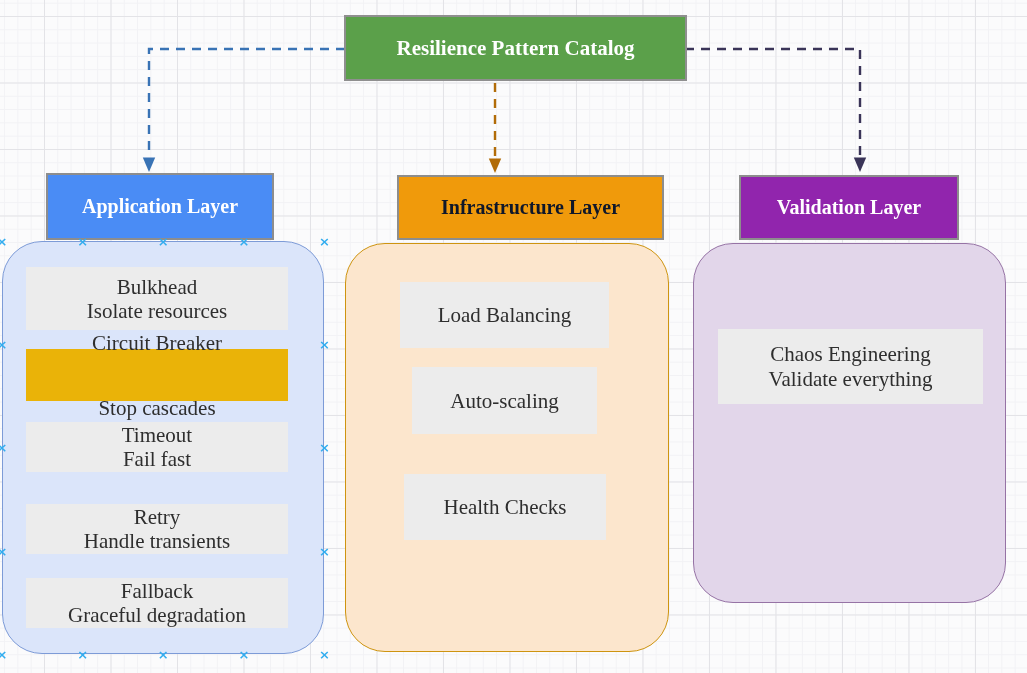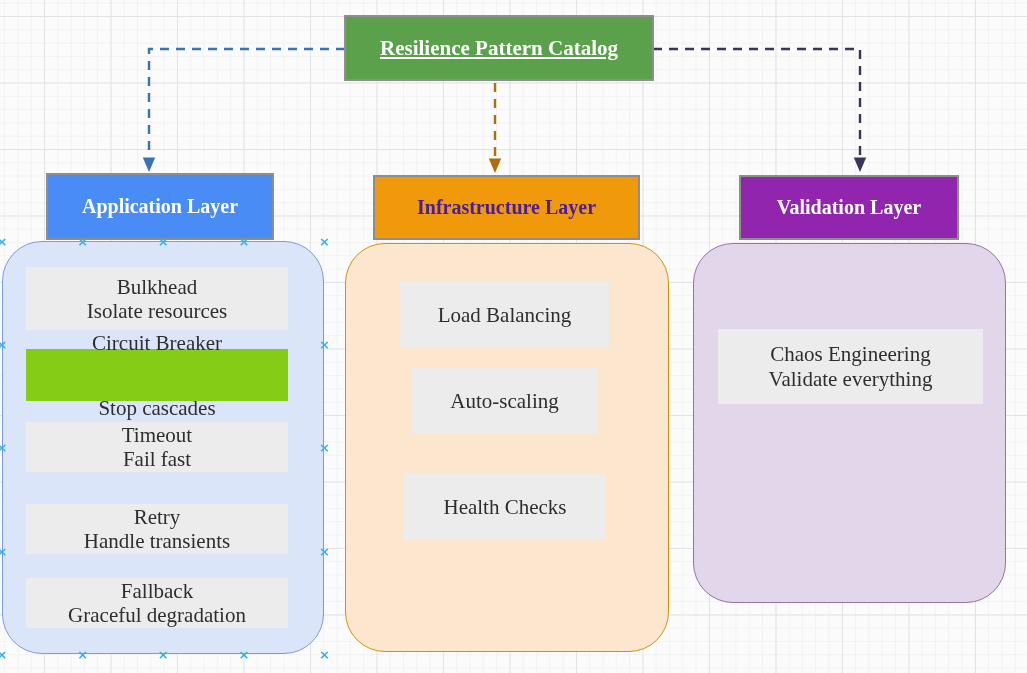--- a/index.html
+++ b/index.html
@@ -18,21 +18,21 @@
     background-size:66.5px 66.5px,66.5px 66.5px,13.3px 13.3px,13.3px 13.3px;
     background-position:44px 16px,44px 16px,4.1px 2.7px,4.1px 2.7px;
   }
   .edges{position:absolute;left:0;top:0;width:1027px;height:673px;pointer-events:none;}
   .node{
     position:absolute;box-sizing:border-box;
     display:flex;align-items:center;justify-content:center;text-align:center;
     border:2.5px solid #8D8D8D;
     font-weight:bold;color:#fff;
   }
-  .title-node{left:344px;top:15px;width:310px;height:66px;font-size:21px;text-decoration:underline;}
+  .title-node{left:344px;top:15px;width:343px;height:66px;font-size:21px;}
   .hdr{font-size:20px;}
   .hdr-app{left:46px;top:173px;width:228px;height:67px;}
   .hdr-infra{left:373px;top:175px;width:267px;height:65px;}
   .hdr-valid{left:739px;top:175px;width:220px;height:65px;}
   .container{
     position:absolute;box-sizing:border-box;
     border:1.5px solid;border-radius:40px;
   }
   .cont-app{left:2px;top:241px;width:322px;height:413px;}
   .cont-infra{left:345px;top:243px;width:324px;height:409px;}
@@ -62,21 +62,21 @@
 </head>
 <body>
 
 <div class="canvas" style="background-color: rgb(251, 251, 252);">
 
   <div class="container cont-app" style="background-color: rgb(219, 229, 250); border-color: rgb(125, 155, 215);">
     <div class="item it-bulkhead" style="background-color: rgb(236, 236, 236); color: rgb(46, 46, 46);">
       <span>Bulkhead</span>
       <span>Isolate resources</span>
     </div>
-    <div class="item it-circuit" style="background-color: #84cc16; color: rgb(46, 46, 46); gap: 41px;">
+    <div class="item it-circuit" style="background-color: #eab308; color: rgb(46, 46, 46); gap: 41px;">
       <span>Circuit Breaker</span>
       <span>Stop cascades</span>
     </div>
     <div class="item it-timeout" style="background-color: rgb(236, 236, 236); color: rgb(46, 46, 46);">
       <span>Timeout</span>
       <span>Fail fast</span>
     </div>
     <div class="item it-retry" style="background-color: rgb(236, 236, 236); color: rgb(46, 46, 46);">
       <span>Retry</span>
       <span>Handle transients</span>
@@ -122,21 +122,21 @@
   </svg>
 
   <div class="node title-node" style="background-color: rgb(91, 160, 74); color: rgb(255, 255, 255); border-color: rgb(143, 143, 143);">
     <span>Resilience Pattern Catalog</span>
   </div>
 
   <div class="node hdr hdr-app" style="background-color: rgb(74, 140, 245); color: rgb(255, 255, 255); border-color: rgb(141, 141, 141);">
     <span>Application Layer</span>
   </div>
 
-  <div class="node hdr hdr-infra" style="background-color: rgb(240, 154, 11); color: #4c1d95; border-color: rgb(141, 141, 141);">
+  <div class="node hdr hdr-infra" style="background-color: rgb(240, 154, 11); color: #0f172a; border-color: rgb(141, 141, 141); margin-left: 24px;">
     <span>Infrastructure Layer</span>
   </div>
 
   <div class="node hdr hdr-valid" style="background-color: rgb(145, 37, 173); color: rgb(255, 255, 255); border-color: rgb(141, 141, 141);">
     <span>Validation Layer</span>
   </div>
 
   <div class="markers" style="color: rgb(51, 173, 239);">
     <span class="xmark" style="left:2px;top:241px">×</span>
     <span class="xmark" style="left:82.6px;top:241px">×</span>

